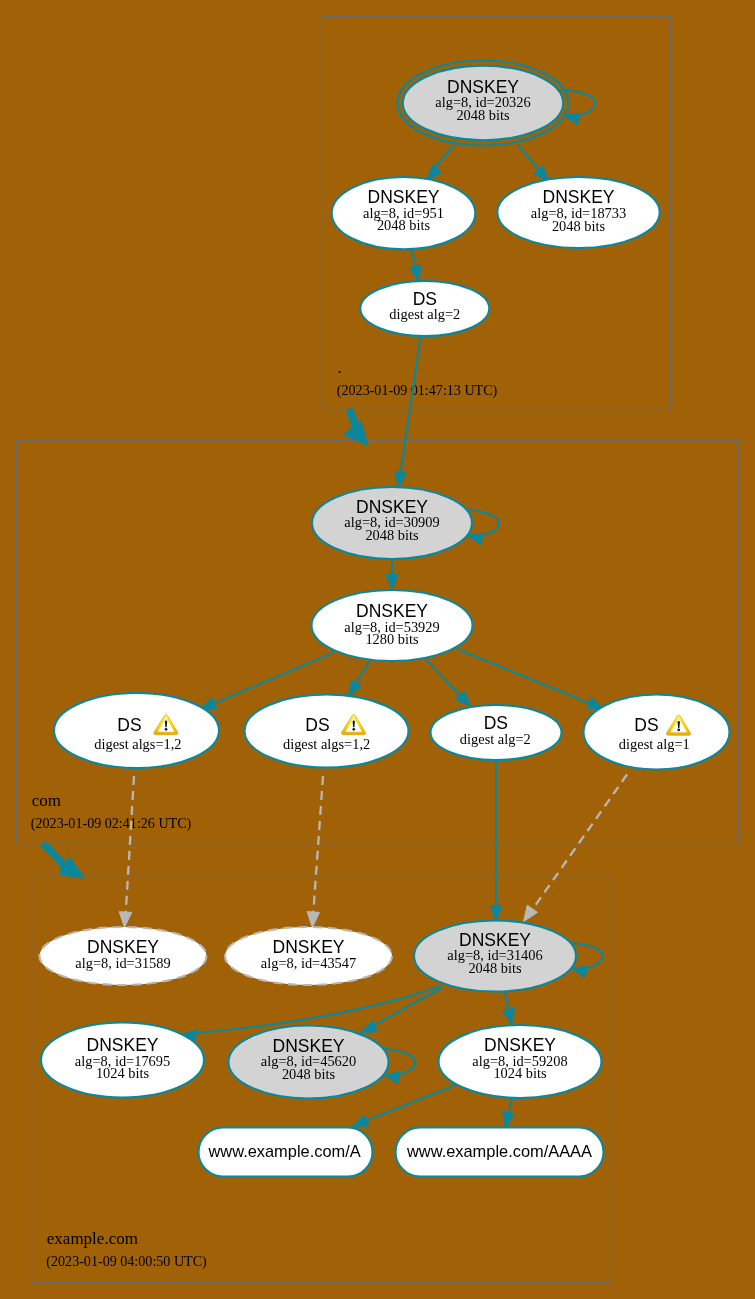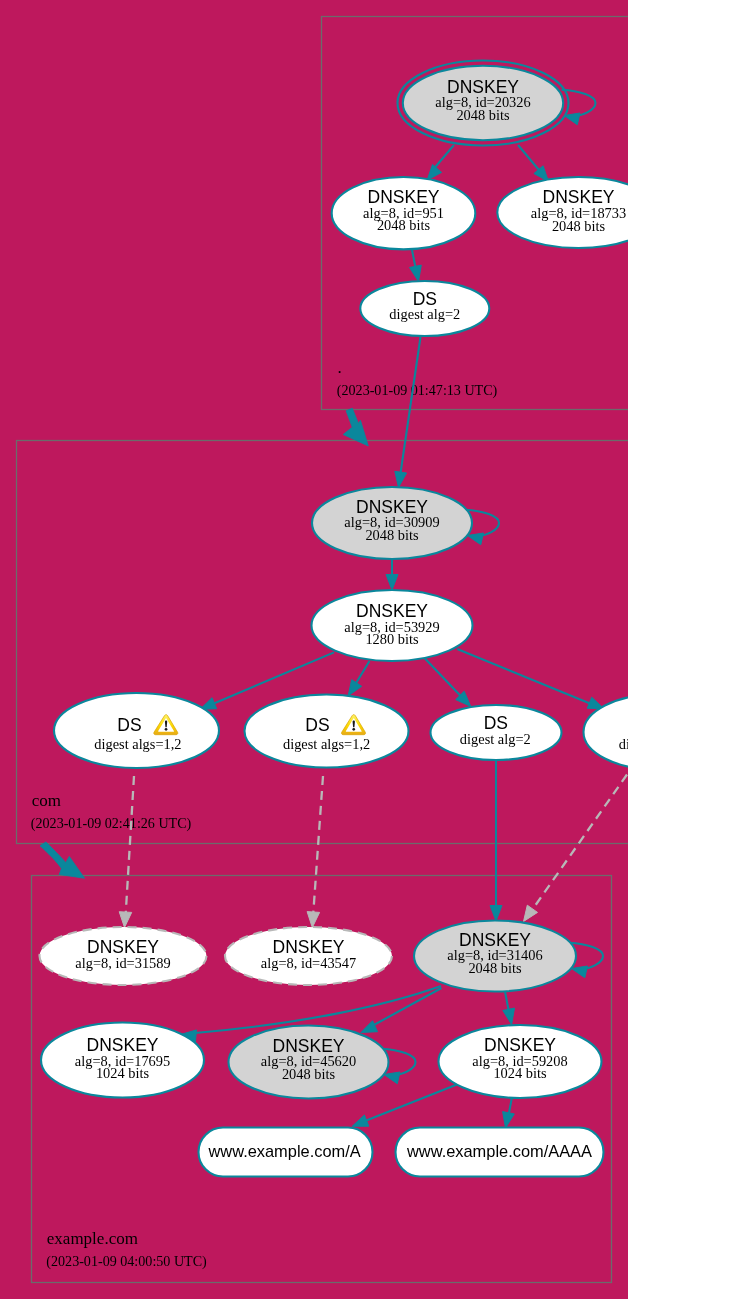--- a/index.html
+++ b/index.html
@@ -1,17 +1,17 @@
 <!DOCTYPE html>
 <html><head>
 <meta charset="utf-8">
 <title>DNSSEC Authentication Chain</title>
 <style>
   html,body{margin:0;padding:0;background:#ffffff;}
-  #page{position:relative;width:628px;height:1299px;overflow:hidden;background:#be185d;}
+  #page{position:relative;width:755px;height:1299px;overflow:hidden;background:#a16207;}
   svg{display:block;}
   text{white-space:pre;}
   .zone-name{font-family:"Liberation Serif",serif;font-size:17px;fill:#000000;}
   .zone-ts{font-family:"Liberation Serif",serif;font-size:14.1px;fill:#000000;}
   .n-title{font-family:"Liberation Sans",sans-serif;font-size:17.5px;fill:#000000;text-anchor:middle;}
   .n-sub{font-family:"Liberation Serif",serif;font-size:14.4px;fill:#000000;text-anchor:middle;}
   .rr-label{font-family:"Liberation Sans",sans-serif;font-size:16.4px;fill:#000000;text-anchor:middle;}
 </style>
 </head>
 <body>

